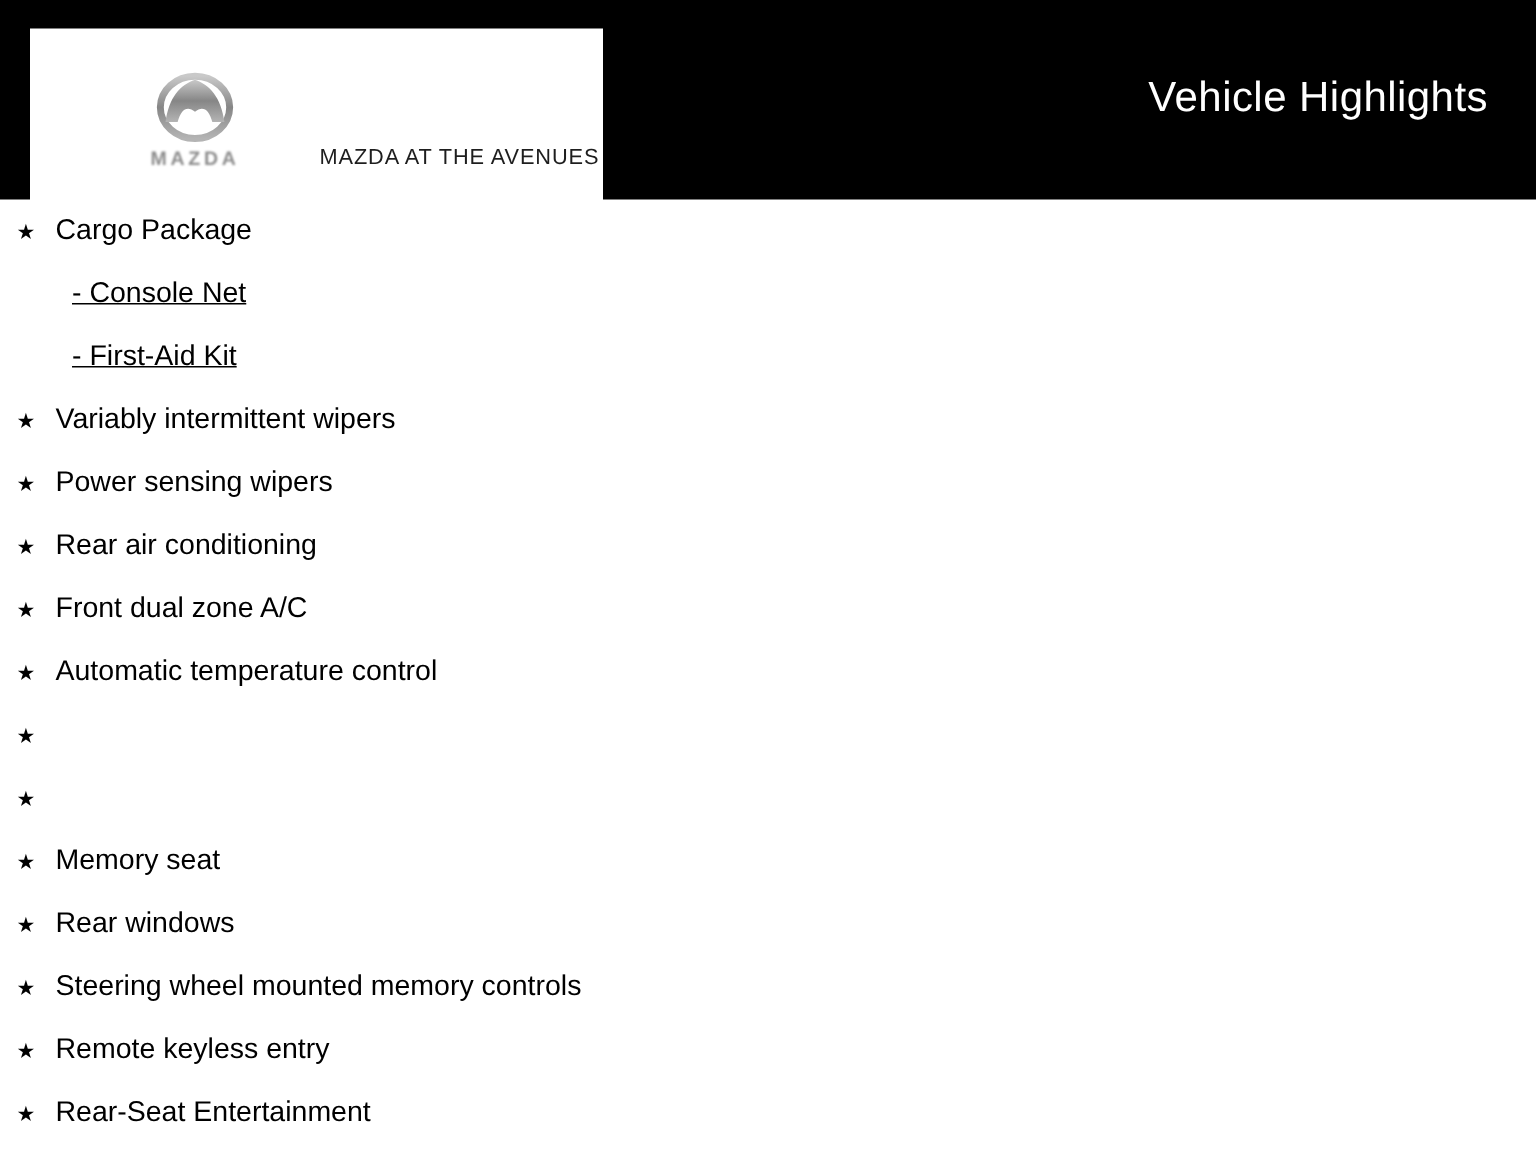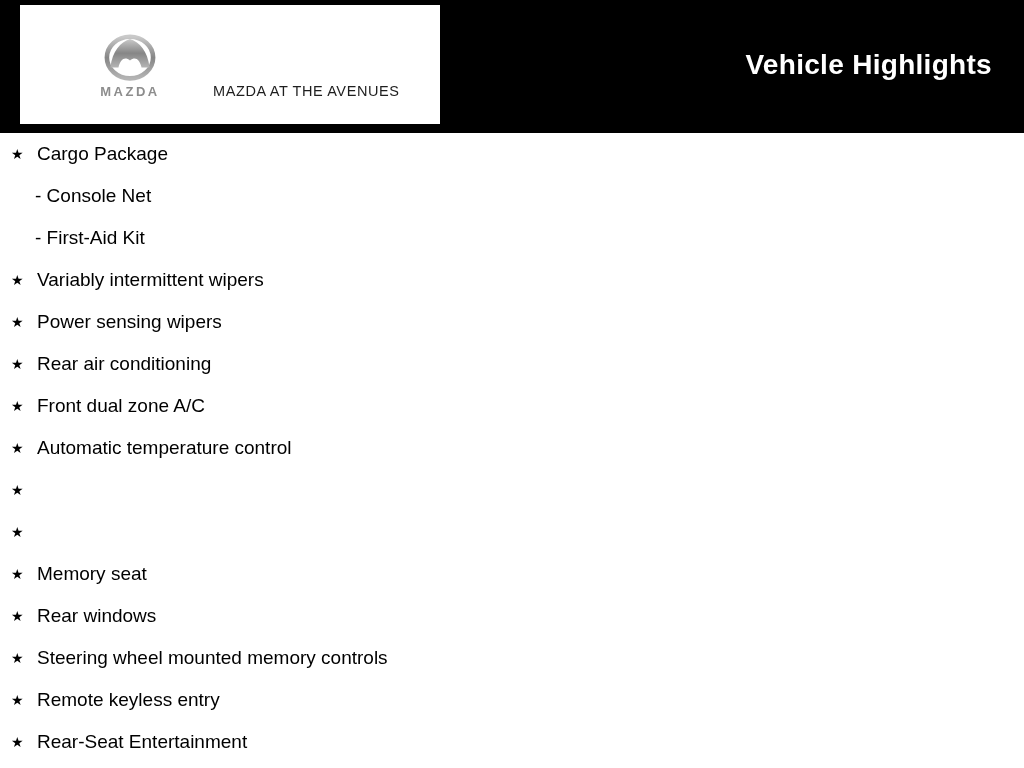--- a/index.html
+++ b/index.html
@@ -16,22 +16,22 @@
   }
   .header {
     position: relative;
     width: 1024px;
     height: 133px;
     background: #000000;
   }
   .logo-box {
     position: absolute;
     left: 20px;
-    top: 5px;
-    width: 420px;
+    top: 19px;
+    width: 382px;
     height: 119px;
     background: #ffffff;
   }
   .emblem-wrap {
     position: absolute;
     left: 56px;
     top: 26px;
     width: 108px;
     text-align: center;
   }
@@ -57,21 +57,21 @@
     letter-spacing: 0.6px;
     color: #1e1e1e;
     white-space: nowrap;
     margin-left: 38px;
   }
   .page-title {
     position: absolute;
     right: 32px;
     top: 49px;
     font-size: 28px;
-    font-weight: 700;
+    font-weight: 400;
     color: #ffffff;
     letter-spacing: 0.3px;
     white-space: nowrap;
     margin-left: 11px;
   }
   .highlights-list {
     padding: 0 0 0 10px;
   }
   .row {
     height: 42px;
@@ -83,21 +83,22 @@
   }
   .bullet {
     width: 26px;
     flex: 0 0 26px;
     font-size: 14px;
     color: #000000;
     padding-left: 1px;
     line-height: 1;
   }
   .row.sub .row-text {
-    margin-left: 25px;
+    margin-left: 38px;
+    text-decoration: underline;
   }
 </style>
 </head>
 <body>
 
 <div class="header">
   <div class="logo-box">
     <div class="emblem-wrap">
       <svg class="emblem-svg" viewBox="0 0 100 90" aria-hidden="true">
         <defs>

